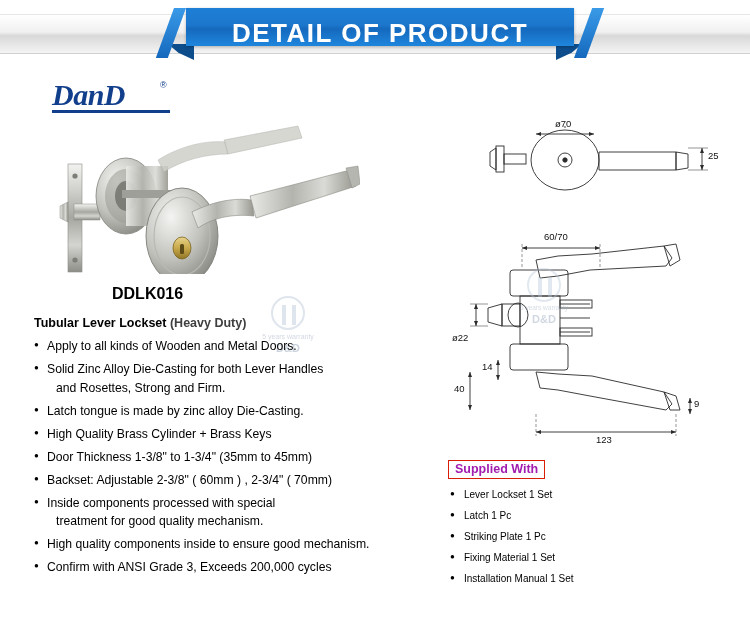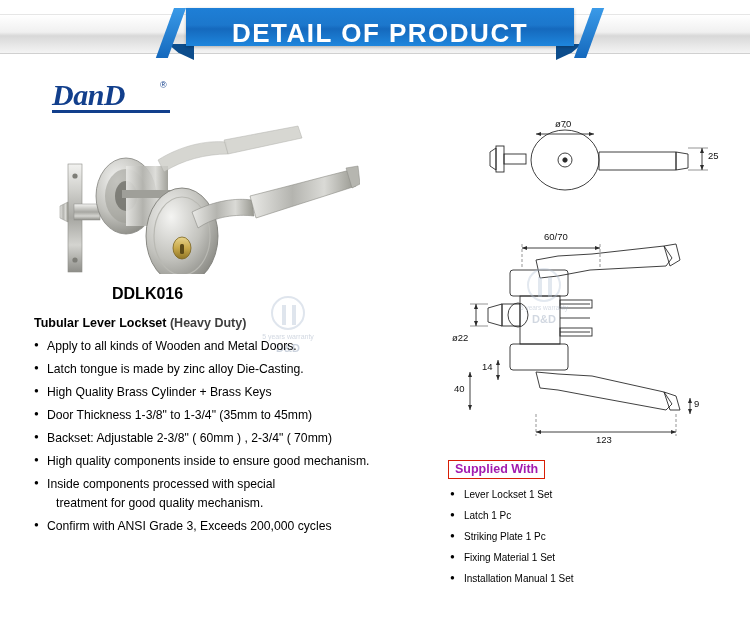--- a/index.html
+++ b/index.html
@@ -321,37 +321,41 @@
   <div class="spec">
     <div class="spec-title">
       <span>Tubular Lever Lockset</span>
       <span class="hd">(Heavy Duty)</span>
     </div>
     <ul class="spec-list">
       <li>
         <span>Apply to all kinds of Wooden and Metal Doors.</span>
       </li>
       <li>
+        <span>Solid Zinc Alloy Die-Casting for both Lever Handles</span>
+        <span class="cont">and Rosettes, Strong and Firm.</span>
+      </li>
+      <li>
         <span>Latch tongue is made by zinc alloy Die-Casting.</span>
       </li>
       <li>
         <span>High Quality Brass Cylinder + Brass Keys</span>
       </li>
       <li>
         <span>Door Thickness 1-3/8" to 1-3/4" (35mm to 45mm)</span>
       </li>
       <li>
         <span>Backset: Adjustable 2-3/8" ( 60mm ) , 2-3/4" ( 70mm)</span>
-      </li>
-      <li>
-        <span>High quality components inside to ensure good mechanism.</span>
       </li>
       <li>
         <span>Inside components processed with special</span>
         <span class="cont">treatment for good quality mechanism.</span>
+      </li>
+      <li>
+        <span>High quality components inside to ensure good mechanism.</span>
       </li>
       <li>
         <span>Confirm with ANSI Grade 3, Exceeds 200,000 cycles</span>
       </li>
     </ul>
   </div>
 
   <div class="drawings">
     <svg width="300" height="330" viewBox="0 0 300 330">
       <g stroke="#2b2b2b" fill="none" stroke-width="0.9">

